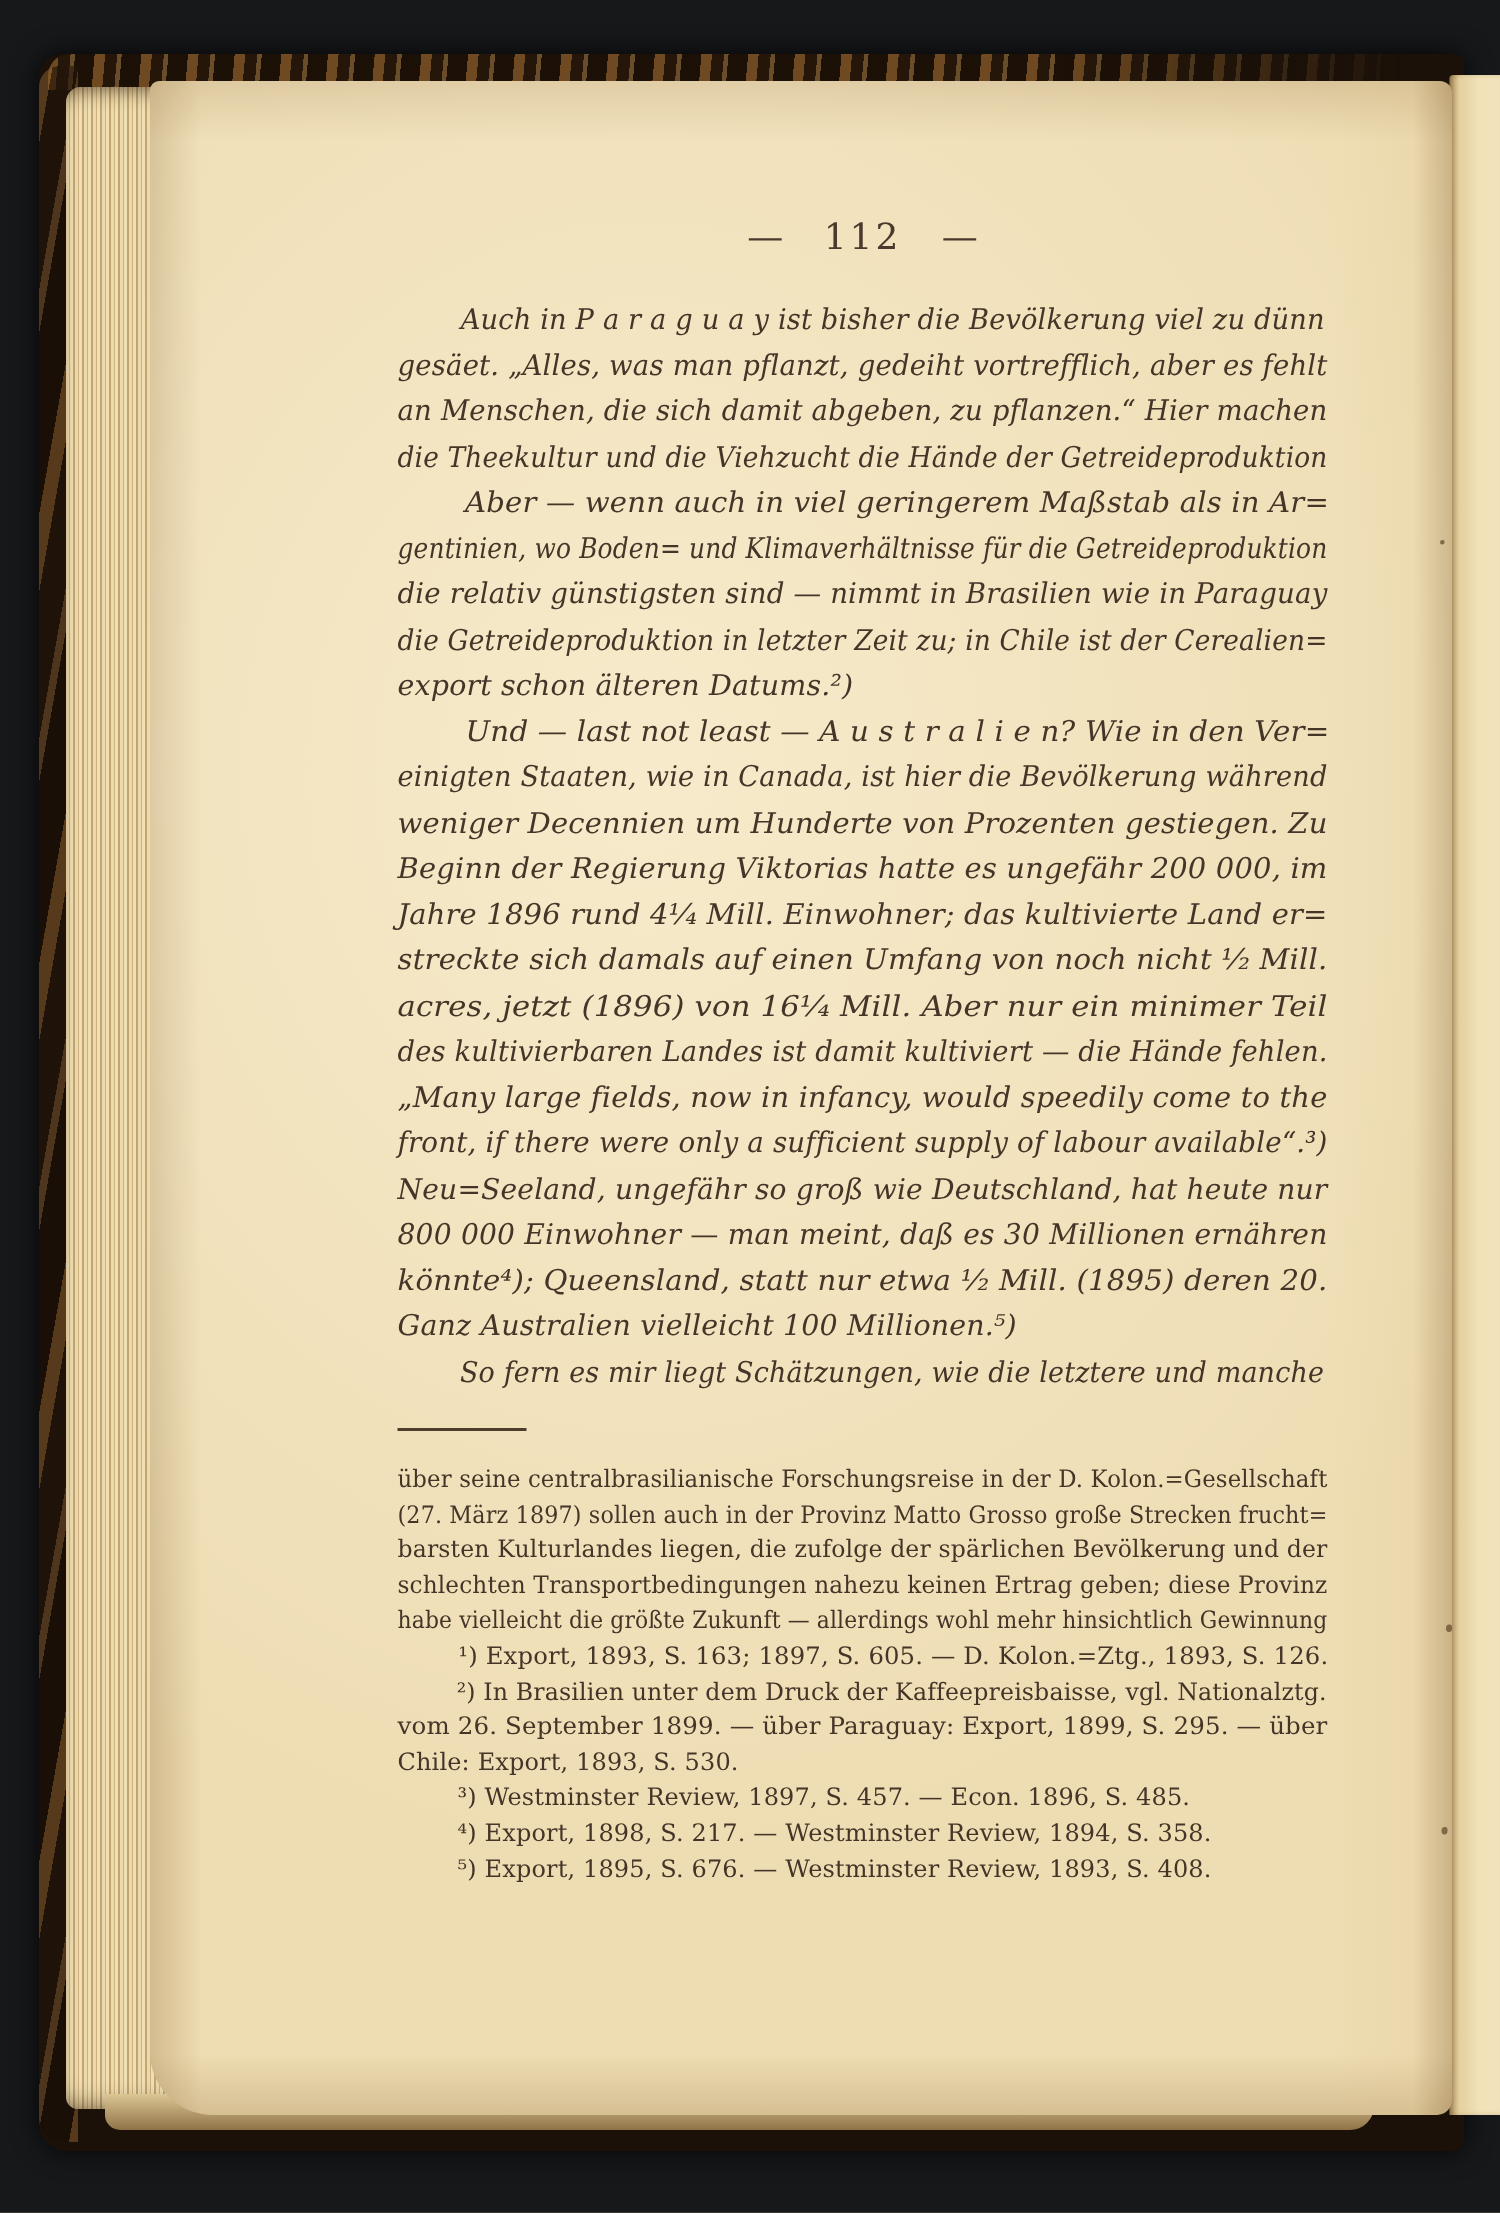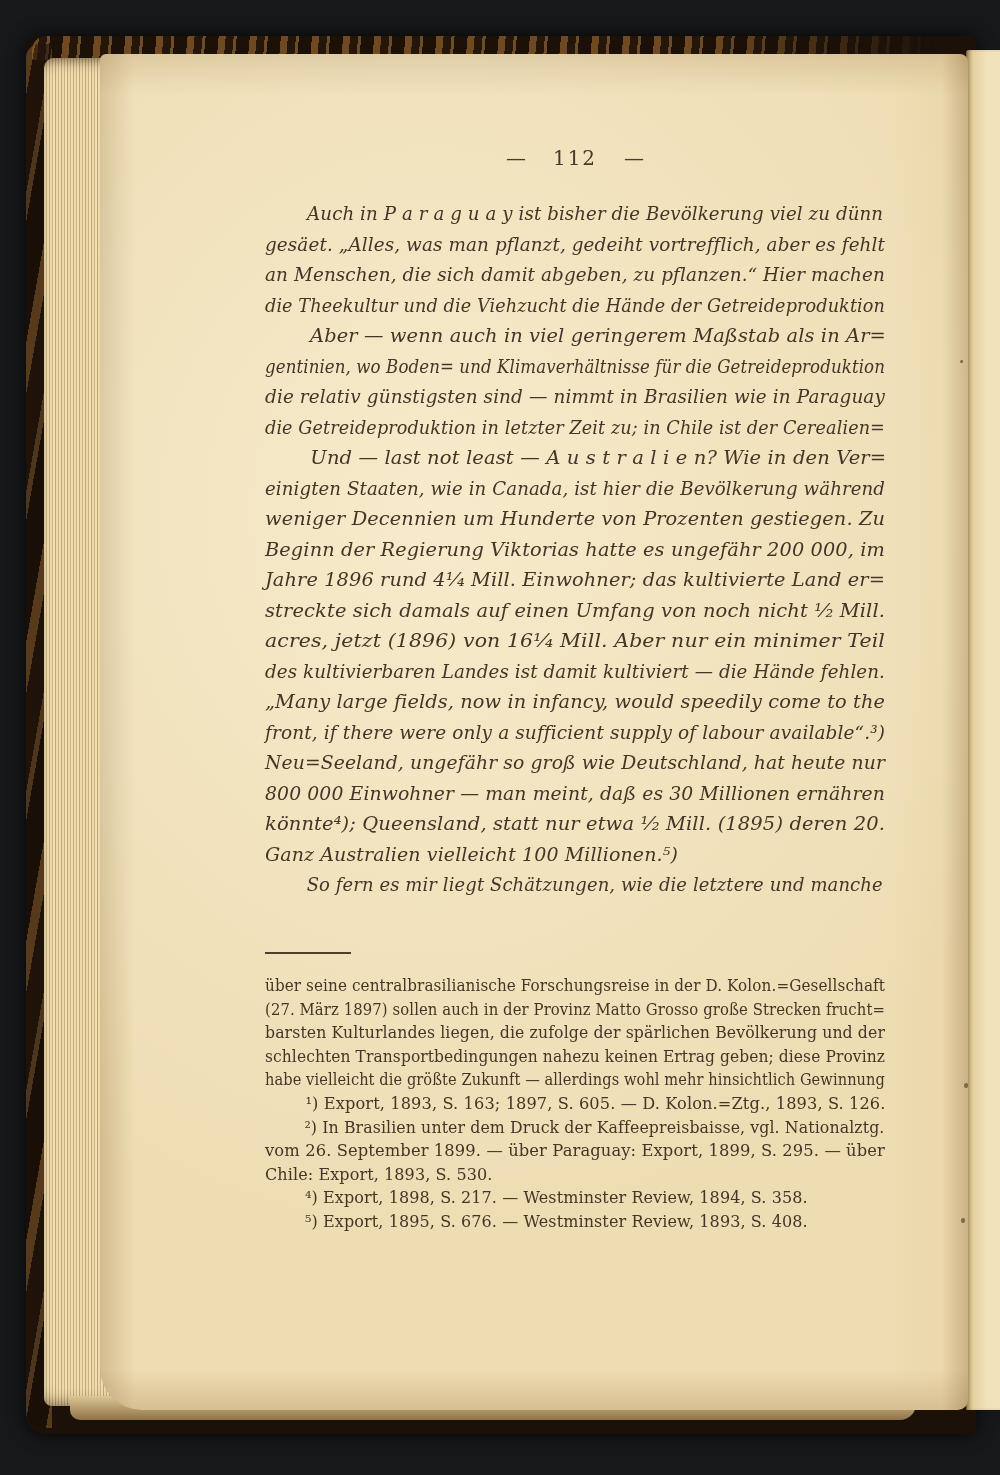--- a/index.html
+++ b/index.html
@@ -51,21 +51,21 @@
           radial-gradient(120% 90% at 38% 34%, rgba(255,249,228,.5), rgba(0,0,0,0) 62%),
           linear-gradient(90deg, rgba(146,112,62,.30) 0, rgba(0,0,0,0) 4%),
           linear-gradient(270deg, rgba(138,104,54,.36) 0, rgba(222,199,148,.2) 3%, rgba(0,0,0,0) 9%),
           linear-gradient(180deg, rgba(150,115,65,.24) 0, rgba(0,0,0,0) 3%),
           linear-gradient(0deg, rgba(150,115,65,.28) 0, rgba(0,0,0,0) 3%),
           #eedcb2;
         color:#453528;}
 
   
   .pheader{position:absolute;left:165px;top:88px;width:620px;height:32px;
-           text-align:center;font-size:20px;line-height:32px;color:#4a392c;}
+           text-align:center;font-size:24px;line-height:32px;color:#4a392c;}
   .pheader .num{margin:0 27px;letter-spacing:2px;}
   .body-text{position:absolute;left:165px;top:144px;width:620px;font-style:italic;}
   .bl{height:30.5px;line-height:30.5px;font-size:19px;white-space:nowrap;
       transform-origin:0 50%;letter-spacing:.1px;}
   .ind{padding-left:44px;}
   .rule{position:absolute;left:165px;top:898px;width:86px;height:0;
         border-top:2px solid #4e3c2c;}
   .fnblock{position:absolute;left:165px;top:920px;width:620px;}
   .fl{height:23.6px;line-height:23.6px;font-size:16px;white-space:nowrap;
       transform-origin:0 50%;letter-spacing:.1px;}
@@ -94,20 +94,21 @@
     <div class="body-text">
       <div class="bl fit ind" style="transform: scaleX(0.9572);">Auch in P a r a g u a y ist bisher die Bevölkerung viel zu dünn</div>
       <div class="bl fit" style="transform: scaleX(0.9674);">gesäet. „Alles, was man pflanzt, gedeiht vortrefflich, aber es fehlt</div>
       <div class="bl fit" style="transform: scaleX(0.9684);">an Menschen, die sich damit abgeben, zu pflanzen.“  Hier machen</div>
       <div class="bl fit" style="transform: scaleX(0.9286);">die Theekultur und die Viehzucht die Hände der Getreideproduktion</div>
 
       <div class="bl fit ind" style="transform: scaleX(1.0231);">Aber — wenn auch in viel geringerem Maßstab als in Ar=</div>
       <div class="bl fit" style="transform: scaleX(0.8751);">gentinien, wo Boden= und Klimaverhältnisse für die Getreideproduktion</div>
       <div class="bl fit" style="transform: scaleX(0.9701);">die relativ günstigsten sind — nimmt in Brasilien wie in Paraguay</div>
       <div class="bl fit" style="transform: scaleX(0.9278);">die Getreideproduktion in letzter Zeit zu; in Chile ist der Cerealien=</div>
+      <div class="bl">export schon älteren Datums.²)</div>
 
       <div class="bl fit ind" style="transform: scaleX(1.0295);">Und — last not least — A u s t r a l i e n?  Wie in den Ver=</div>
       <div class="bl fit" style="transform: scaleX(0.9551);">einigten Staaten, wie in Canada, ist hier die Bevölkerung während</div>
       <div class="bl fit" style="transform: scaleX(1.0182);">weniger Decennien um Hunderte von Prozenten gestiegen.  Zu</div>
       <div class="bl fit" style="transform: scaleX(1.0179);">Beginn der Regierung Viktorias hatte es ungefähr 200 000, im</div>
       <div class="bl fit" style="transform: scaleX(1.0183);">Jahre 1896 rund 4¹⁄₄ Mill. Einwohner; das kultivierte Land er=</div>
       <div class="bl fit" style="transform: scaleX(1.0247);">streckte sich damals auf einen Umfang von noch nicht ¹⁄₂ Mill.</div>
       <div class="bl fit" style="transform: scaleX(1.0772);">acres, jetzt (1896) von 16¹⁄₄ Mill.  Aber nur ein minimer Teil</div>
       <div class="bl fit" style="transform: scaleX(0.9608);">des kultivierbaren Landes ist damit kultiviert — die Hände fehlen.</div>
       <div class="bl fit" style="transform: scaleX(1.0169);">„Many large fields, now in infancy, would speedily come to the</div>
@@ -126,20 +127,21 @@
       <div class="fl fit" style="transform: scaleX(0.9504);">über seine centralbrasilianische Forschungsreise in der D. Kolon.=Gesellschaft</div>
       <div class="fl fit" style="transform: scaleX(0.9277);">(27. März 1897) sollen auch in der Provinz Matto Grosso große Strecken frucht=</div>
       <div class="fl fit" style="transform: scaleX(0.9821);">barsten Kulturlandes liegen, die zufolge der spärlichen Bevölkerung und der</div>
       <div class="fl fit" style="transform: scaleX(0.9665);">schlechten Transportbedingungen nahezu keinen Ertrag geben; diese Provinz</div>
       <div class="fl fit" style="transform: scaleX(0.9108);">habe vielleicht die größte Zukunft — allerdings wohl mehr hinsichtlich Gewinnung</div>
 
       <div class="fl fit find" style="transform: scaleX(1.013);">¹) Export, 1893, S. 163; 1897, S. 605. — D. Kolon.=Ztg., 1893, S. 126.</div>
       <div class="fl fit find" style="transform: scaleX(0.9855);">²) In Brasilien unter dem Druck der Kaffeepreisbaisse, vgl. Nationalztg.</div>
       <div class="fl fit" style="transform: scaleX(1.0207);">vom 26. September 1899. — über Paraguay: Export, 1899, S. 295. — über</div>
       <div class="fl">Chile: Export, 1893, S. 530.</div>
+      <div class="fl find">³) Westminster Review, 1897, S. 457. — Econ. 1896, S. 485.</div>
       <div class="fl find">⁴) Export, 1898, S. 217. — Westminster Review, 1894, S. 358.</div>
       <div class="fl find">⁵) Export, 1895, S. 676. — Westminster Review, 1893, S. 408.</div>
     </div>
 
     <div class="speck s1"></div>
     <div class="speck s2"></div>
     <div class="speck s3"></div>
   </div>
 </div>
 

